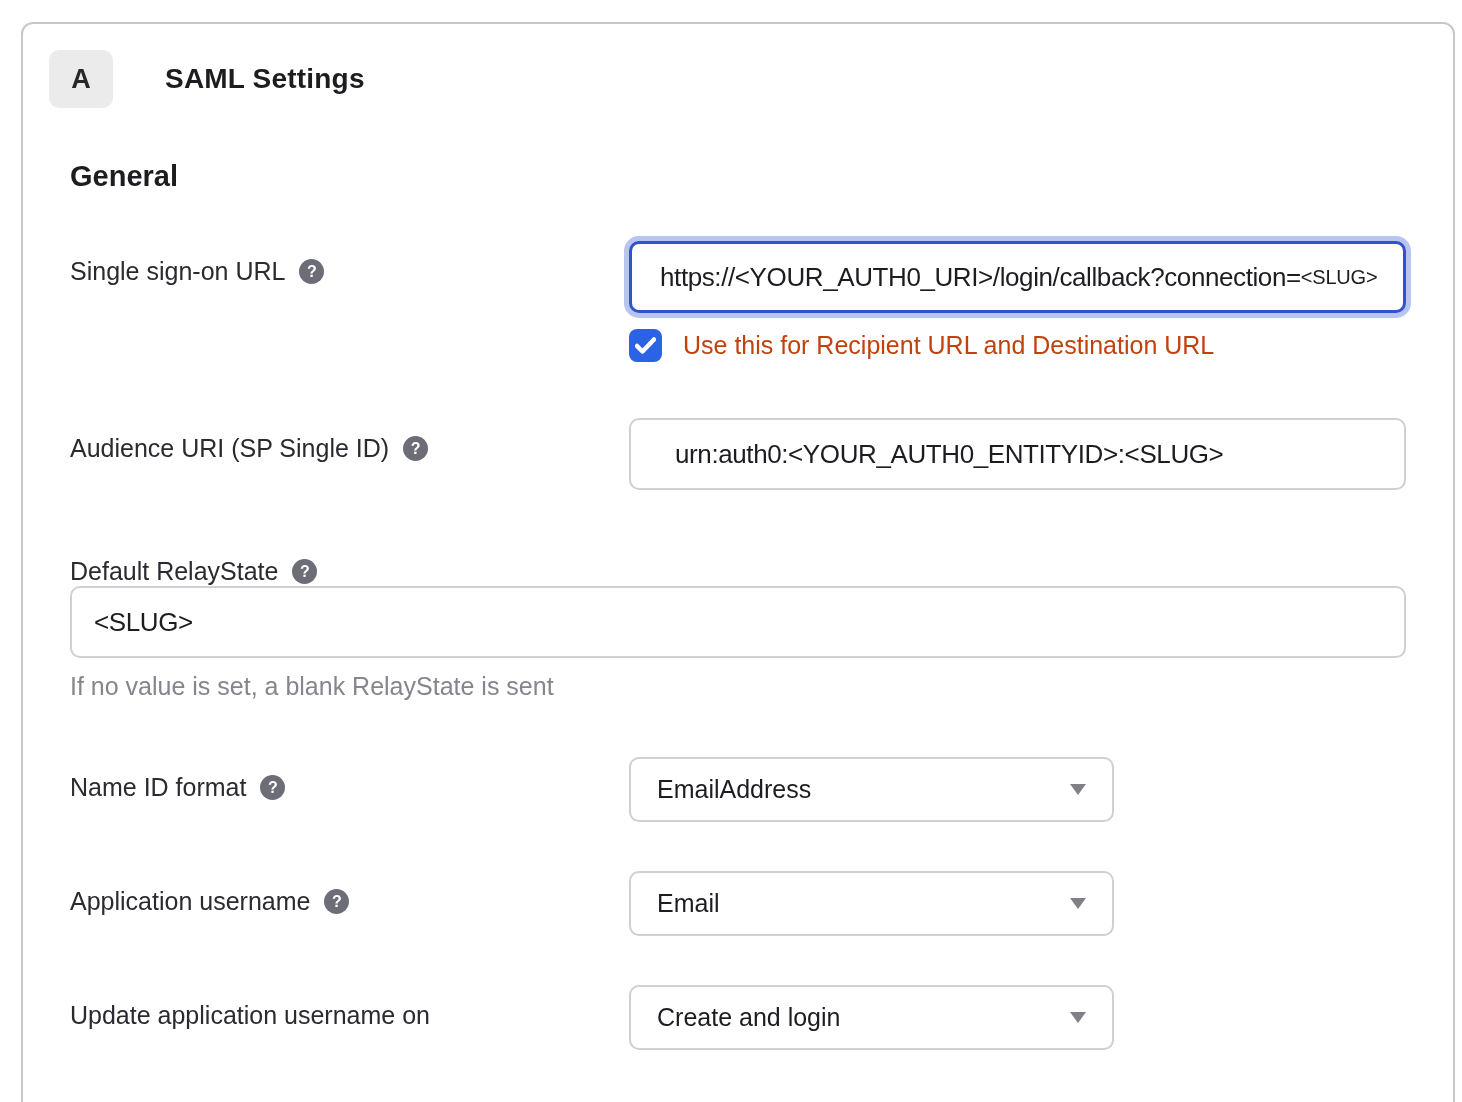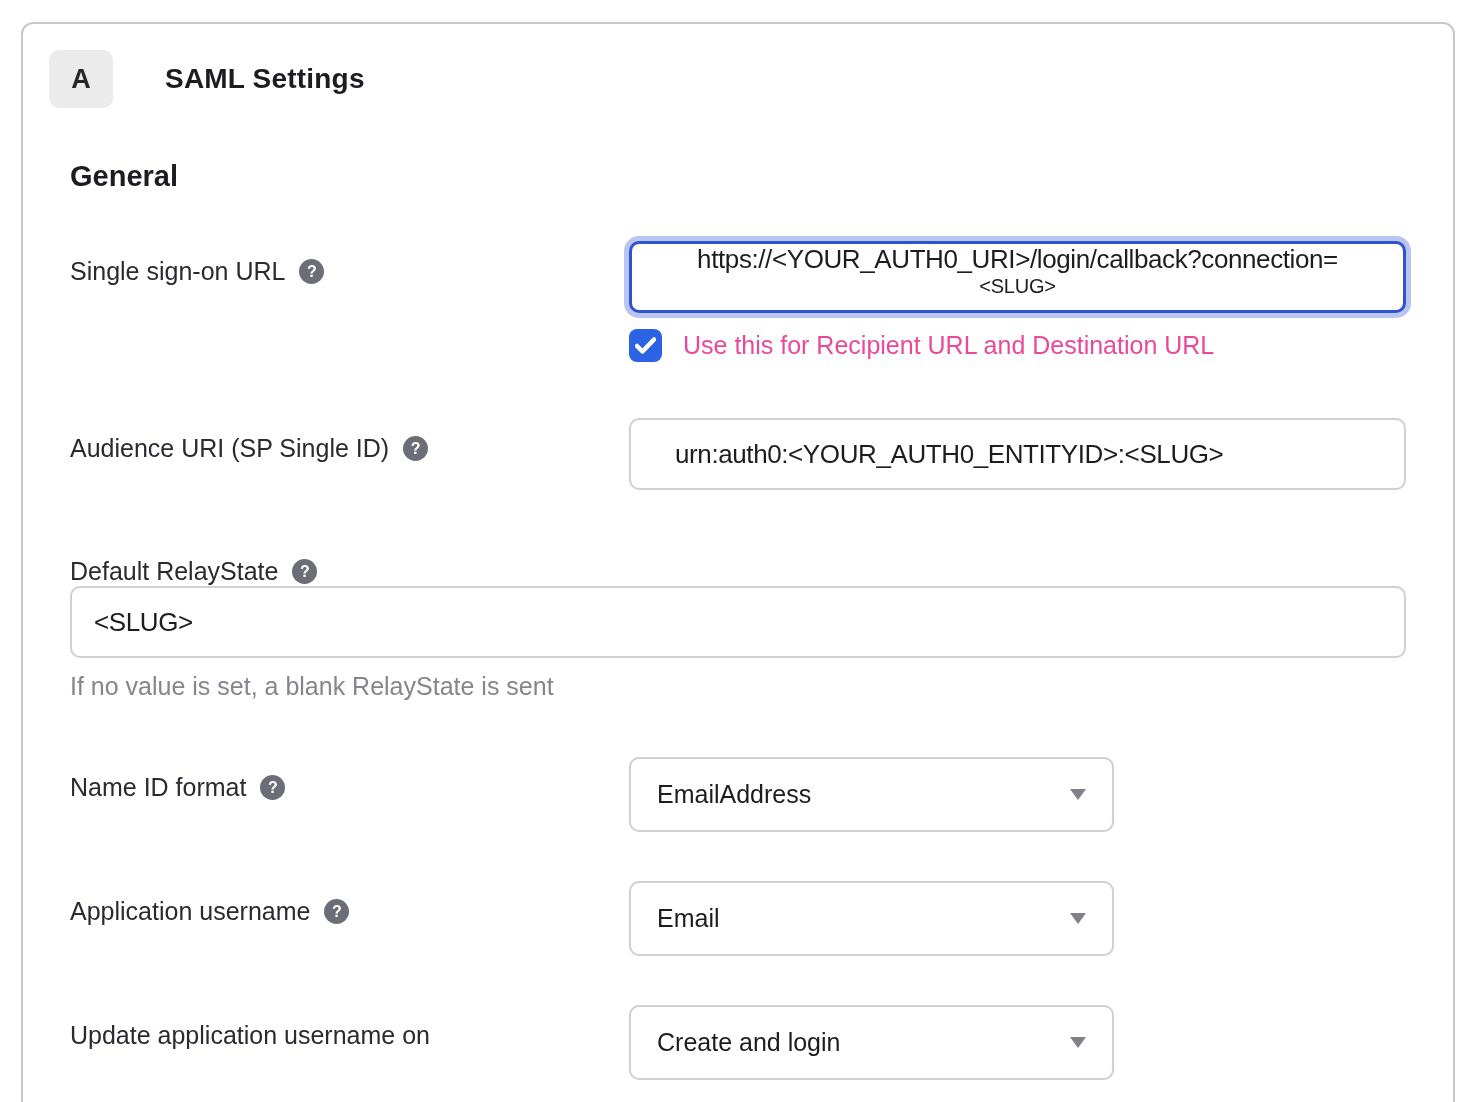--- a/index.html
+++ b/index.html
@@ -41,33 +41,32 @@
   }
   .text-field{
     height:72px;width:100%;background:#fff;border:2px solid var(--input-border);
     border-radius:10px;display:flex;align-items:center;padding:0 22px;
     font-size:26px;letter-spacing:-0.4px;white-space:nowrap;overflow:hidden;
   }
   .text-field.focused{
     border:3px solid var(--focus-border);
     box-shadow:0 0 0 5px var(--focus-ring);
     padding:0 28px;
-    flex-direction:column;
   }
   .slug-small{font-size:20px;letter-spacing:-0.2px;}
   .checkbox-line{display:flex;align-items:center;margin-top:16px;}
   .checkbox{
     width:33px;height:33px;border-radius:8px;background:var(--checkbox-blue);
     display:flex;align-items:center;justify-content:center;flex:none;cursor:pointer;
   }
   .checkbox svg{display:block;}
-  .checkbox-label{font-size:25px;margin-left:21px;color:#ec4899;}
+  .checkbox-label{font-size:25px;margin-left:21px;color:#c2410c;}
   .helper-text{font-size:25px;color:var(--text-muted);margin-top:14px;}
   .select-field{
-    width:485px;height:75px;border:2px solid var(--input-border);border-radius:10px;
+    width:485px;height:65px;border:2px solid var(--input-border);border-radius:10px;
     display:flex;align-items:center;justify-content:space-between;
     padding:0 26px;font-size:25px;cursor:pointer;background:#fff;
   }
   .dd-arrow{
     width:0;height:0;border-left:8px solid transparent;border-right:8px solid transparent;
     border-top:11px solid #808089;flex:none;margin-left:12px;
   }
   
   .row-sso{margin-bottom:56px;}
   .row-audience{margin-bottom:51px;}

